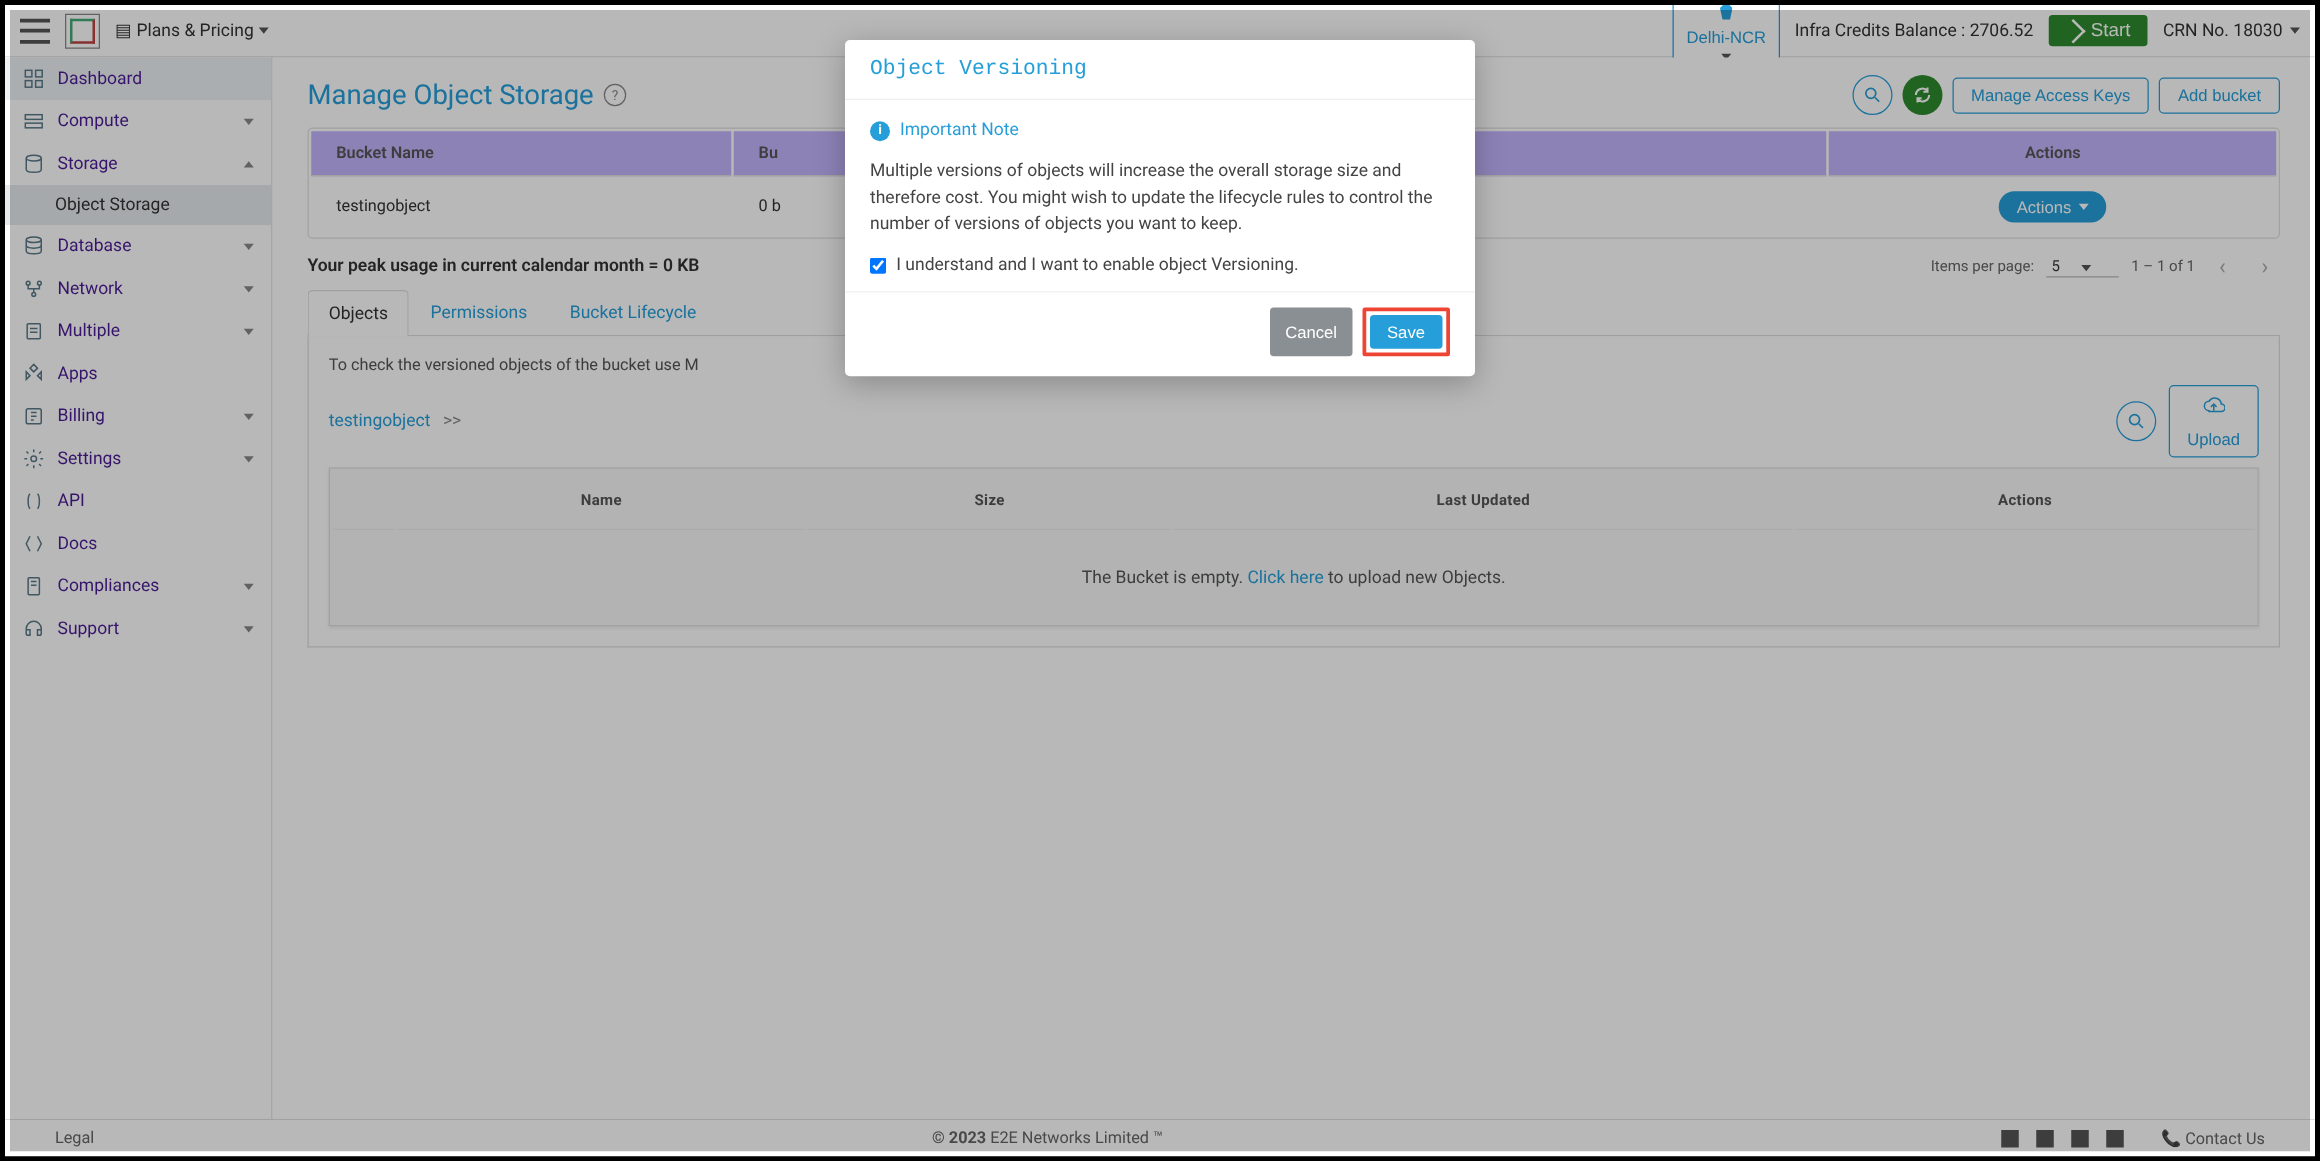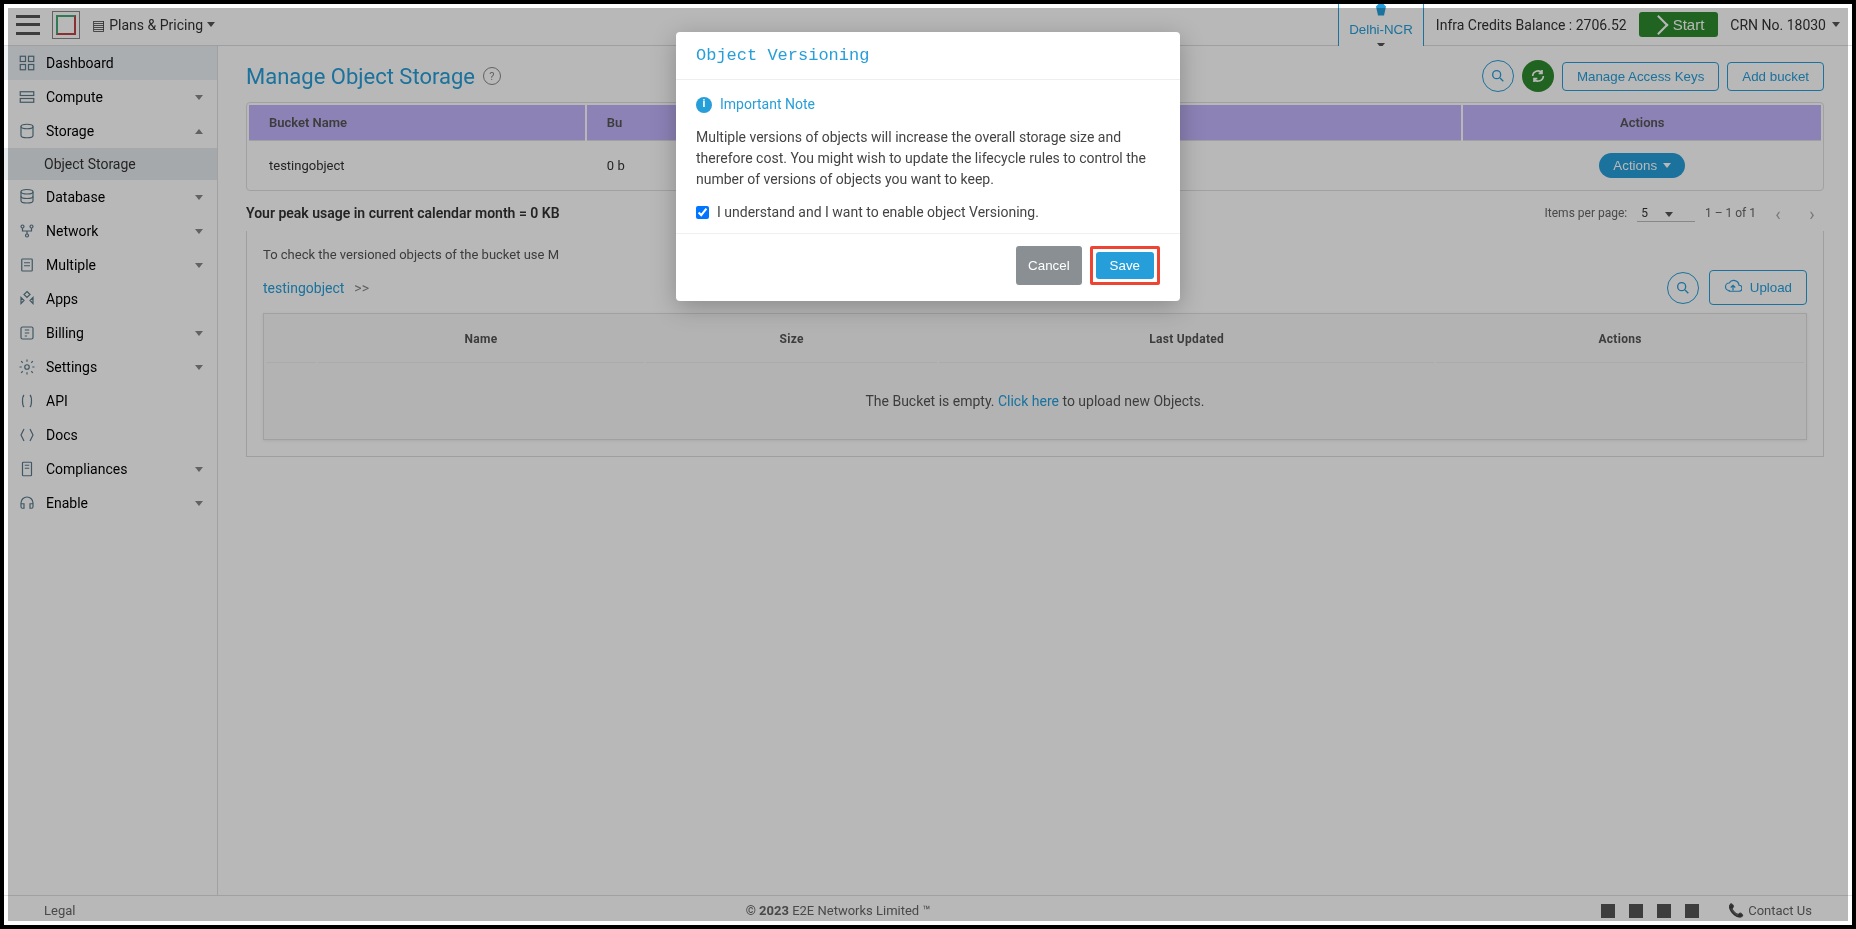--- a/index.html
+++ b/index.html
@@ -13,21 +13,21 @@
 .caret { width: 0; height: 0; border-left: 4px solid transparent; border-right: 4px solid transparent; border-top: 5px solid #555; display: inline-block; }
 .topbar-spacer { flex: 1; }
 .region-btn { border: 1px solid #269ed9; color: #269ed9; background: #fff; padding: 4px 10px; border-radius: 3px; display: inline-flex; align-items: center; gap: 6px; cursor: pointer; flex-direction: column; }
 .pin-icon { width: 10px; height: 14px; background: #269ed9; clip-path: polygon(50% 0,100% 35%,80% 100%,20% 100%,0 35%); }
 .credits { color: #333; }
 .start-btn { background: #2e8b2e; color: #fff; border: none; padding: 4px 14px; border-radius: 3px; display: inline-flex; align-items: center; gap: 6px; cursor: pointer; font-size: 15px; }
 .send-icon { width: 14px; height: 14px; border: 2px solid #fff; transform: rotate(45deg) translate(-1px,1px); border-left: none; border-bottom: none; }
 .crn { display: inline-flex; align-items: center; gap: 6px; color: #333; cursor: pointer; }
 .layout { display: flex; height: calc(100% - 42px - 30px); }
 .sidebar { width: 214px; border-right: 1px solid #e0e0e0; background: #fff; overflow-y: auto; }
-.side-item { display: flex; align-items: center; gap: 10px; padding: 8px 14px; color: #000000; cursor: pointer; }
+.side-item { display: flex; align-items: center; gap: 10px; padding: 8px 14px; color: #4c1d95; cursor: pointer; }
 .side-item.active { background: #eef2f5; }
 .side-sub { padding: 8px 14px 8px 40px; background: #e7ebee; color: #333; cursor: pointer; }
 .side-icon { width: 18px; height: 18px; display: inline-flex; align-items: center; justify-content: center; }
 .side-icon svg { width: 18px; height: 18px; stroke: #5a7a8a; fill: none; stroke-width: 1.6; }
 .chev { margin-left: auto; width: 0; height: 0; border-left: 4px solid transparent; border-right: 4px solid transparent; border-top: 5px solid #888; }
 .chev.up { border-top: none; border-bottom: 5px solid #888; }
 .main { flex: 1; padding: 14px 28px; overflow-y: auto; background: #fff; }
 .page-head { display: flex; align-items: center; gap: 8px; margin-bottom: 10px; }
 .page-title { color: #269ed9; font-size: 22px; font-weight: 400; }
 .help-icon { width: 18px; height: 18px; border: 1.5px solid #888; border-radius: 50%; display: inline-flex; align-items: center; justify-content: center; font-size: 11px; color: #888; }
@@ -50,21 +50,21 @@
 .pager-arrow { width: 24px; height: 24px; display: inline-flex; align-items: center; justify-content: center; color: #aaa; cursor: pointer; font-size: 18px; }
 .tabs { display: flex; border-bottom: 1px solid #ddd; }
 .tab { padding: 10px 16px; color: #269ed9; cursor: pointer; border: 1px solid transparent; border-bottom: none; }
 .tab.active { color: #333; background: #fff; border-color: #ddd; border-radius: 4px 4px 0 0; position: relative; top: 1px; }
 .tab-body { border-left: 1px solid #ddd; border-right: 1px solid #ddd; border-bottom: 1px solid #ddd; padding: 16px; background: #fff; }
 .hint { color: #555; margin-bottom: 8px; font-size: 13px; }
 .breadcrumb-row { display: flex; align-items: center; gap: 10px; margin-bottom: 8px; }
 .breadcrumb-row a { color: #269ed9; cursor: pointer; }
 .breadcrumb-row .sep { color: #888; }
 .bc-spacer { flex: 1; }
-.upload-btn { border: 1px solid #269ed9; color: #269ed9; background: #fff; padding: 6px 14px; border-radius: 4px; display: inline-flex; align-items: center; gap: 8px; cursor: pointer; }
+.upload-btn { border: 1px solid #269ed9; color: #269ed9; background: #fff; padding: 6px 14px; border-radius: 4px; display: inline-flex; align-items: center; gap: 8px; cursor: pointer; flex-direction: column; }
 .upload-icon svg { width: 18px; height: 18px; stroke: #269ed9; fill: none; stroke-width: 1.6; }
 .objects-table { width: 100%; border: 1px solid #e0e0e0; background: #f8f9fa; margin-top: 6px; box-shadow: 0 1px 3px rgba(0,0,0,0.08); }
 .objects-table th { text-align: center; padding: 16px 24px; font-size: 12px; color: #555; font-weight: 700; border-bottom: 1px solid #eee; background: #f8f9fa; letter-spacing: .3px; }
 .objects-empty { text-align: center; padding: 28px; color: #555; font-size: 14px; }
 .objects-empty a { color: #269ed9; cursor: pointer; }
 .footer { height: 30px; border-top: 1px solid #e0e0e0; display: flex; align-items: center; padding: 0 40px; font-size: 13px; color: #666; }
 .footer .spacer { flex: 1; }
 .footer .social { display: flex; gap: 14px; color: #555; }
 .footer .social span { width: 14px; height: 14px; background: #555; display: inline-block; }
 .overlay { position: absolute; inset: 4px; background: rgba(0,0,0,0.28); display: flex; align-items: flex-start; justify-content: center; }
@@ -235,21 +235,21 @@
         </span>
       <span>Compliances</span>
       <span class="chev"></span>
     </div>
     <div class="side-item">
       <span class="side-icon">
           <svg viewBox="0 0 24 24">
             <path d="M4 12a8 8 0 0116 0v5a2 2 0 01-2 2h-2v-6h4M4 12v5a2 2 0 002 2h2v-6H4"></path>
           </svg>
         </span>
-      <span>Enable</span>
+      <span>Support</span>
       <span class="chev"></span>
     </div>
   </div>
 
   <div class="main">
     <div class="page-head">
       <span class="page-title">Manage Object Storage</span>
       <span class="help-icon">?</span>
       <div class="page-head-spacer"></div>
       <span class="circle-btn">
@@ -296,20 +296,25 @@
       <span class="spacer"></span>
       <div class="pager">
         <span>Items per page:</span>
         <span class="pager-select"><span>5</span> <span class="caret" style="margin-left:14px"></span></span>
         <span>1 – 1 of 1</span>
         <span class="pager-arrow">‹</span>
         <span class="pager-arrow">›</span>
       </div>
     </div>
 
+    <div class="tabs">
+      <div class="tab active">Objects</div>
+      <div class="tab">Permissions</div>
+      <div class="tab">Bucket Lifecycle</div>
+    </div>
     <div class="tab-body">
       <div class="hint">To check the versioned objects of the bucket use M</div>
       <div class="breadcrumb-row">
         <a>testingobject</a>
         <span class="sep">&gt;&gt;</span>
         <span class="bc-spacer"></span>
         <span class="circle-btn">
             <svg viewBox="0 0 24 24">
               <circle cx="10" cy="10" r="6"></circle>
               <path d="M15 15l5 5"></path>

